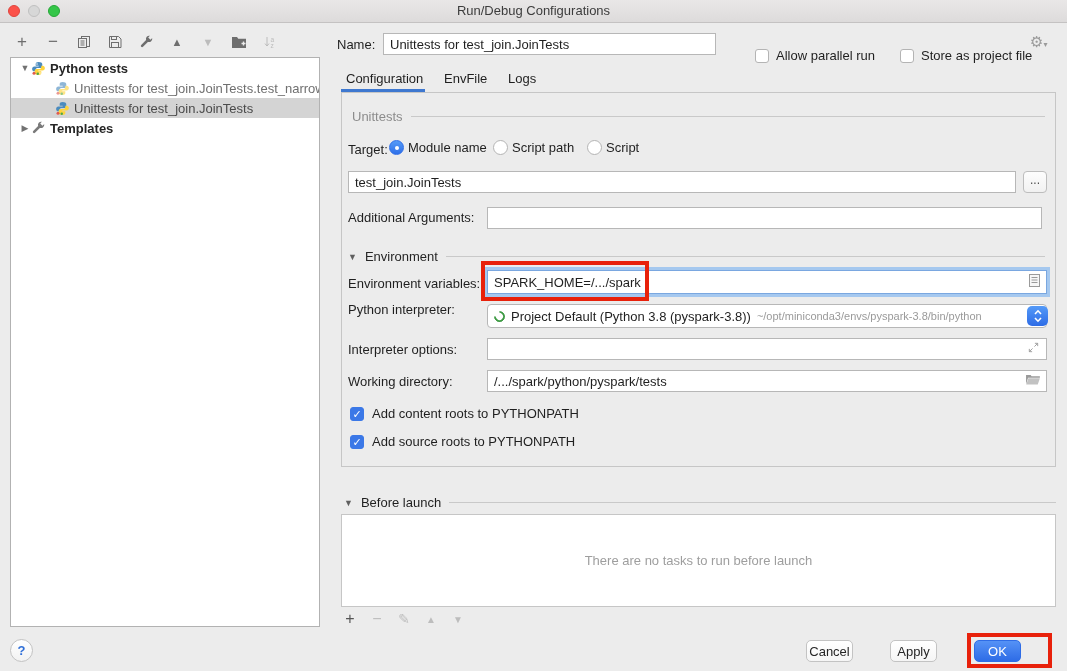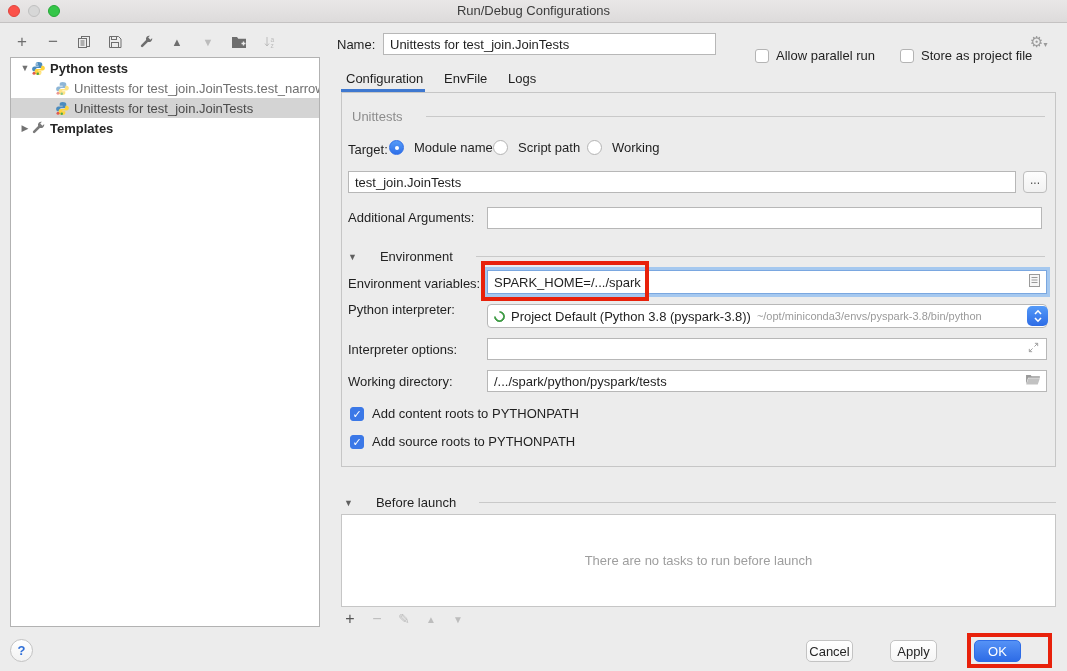--- a/index.html
+++ b/index.html
@@ -43,27 +43,27 @@
   .cbox.checked{background:#3b78e7;border-color:#3b78e7;color:#fff;font-size:11px;line-height:12px;}
   .hdr-check{position:absolute;display:flex;align-items:center;gap:7px;margin-top:12px;}
   .gear{position:absolute;color:#9a9a9a;font-size:15px;}
   .gear .dn{font-size:8px;color:#9a9a9a;}
   
   .tab{position:absolute;top:71px;font-size:13px;color:#1f1f1f;height:20px;}
   .tab-underline{position:absolute;top:89px;height:3px;background:#3e78d0;}
   
   .content-panel{position:absolute;left:341px;top:92px;width:715px;height:375px;
                  border:1px solid #c6c6c6;box-sizing:border-box;background:#ececec;}
-  .group-head{position:absolute;display:flex;align-items:center;gap:23px;white-space:nowrap;}
+  .group-head{position:absolute;display:flex;align-items:center;gap:8px;white-space:nowrap;}
   .group-head .rule{height:1px;background:#c9c9c9;flex:1;}
   .radio{width:15px;height:15px;border-radius:50%;background:#fff;border:1px solid #b4b4b4;
          box-sizing:border-box;display:inline-block;position:relative;}
   .radio.sel{background:linear-gradient(#559bf7,#2f6fe8);border-color:#2f6fe8;}
   .radio.sel::after{content:"";position:absolute;left:4.5px;top:4.5px;width:4px;height:4px;border-radius:50%;background:#fff;}
-  .radio-item{position:absolute;display:flex;align-items:center;gap:10px;}
+  .radio-item{position:absolute;display:flex;align-items:center;gap:4px;}
   .browse-btn{position:absolute;width:24px;height:22px;background:linear-gradient(#fdfdfd,#f1f1f1);
               border:1px solid #bdbdbd;border-radius:4px;box-sizing:border-box;text-align:center;
               font-size:12px;line-height:16px;color:#4d4d4d;}
   .env-field{border:1px solid #7aa7e0;box-shadow:0 0 0 3px #a5c8ef;}
   .combo-btn{position:absolute;width:21px;height:20px;border-radius:5px;
              background:linear-gradient(#549af8,#2e6ce6);display:flex;align-items:center;justify-content:center;}
   .conda-ring{width:11px;height:11px;border:2.5px solid #3f9b45;border-top-color:transparent;
               border-radius:50%;box-sizing:border-box;transform:rotate(-45deg);margin-right:6px;flex:0 0 11px;}
   .interp-path{color:#9a9a9a;font-size:11px;margin-left:6px;overflow:hidden;white-space:nowrap;}
   .chk-row{position:absolute;display:flex;align-items:center;gap:8px;}
@@ -213,21 +213,21 @@
     <div class="radio-item" style="left:47px;top:47px;">
       <span class="radio sel"></span>
       <span>Module name</span>
     </div>
     <div class="radio-item" style="left:151px;top:47px;">
       <span class="radio"></span>
       <span>Script path</span>
     </div>
     <div class="radio-item" style="left:245px;top:47px;">
       <span class="radio"></span>
-      <span>Working</span>
+      <span>Script</span>
     </div>
 
     <div class="field" style="left:6px;top:78px;width:668px;">
       <span class="grow">test_join.JoinTests</span>
     </div>
     <div class="browse-btn" style="left:681px;top:78px;">...</div>
 
     <span class="lbl" style="left:6px;top:117px;">Additional Arguments:</span>
     <div class="field" style="left:145px;top:114px;width:555px;">
       <span class="grow"></span>

